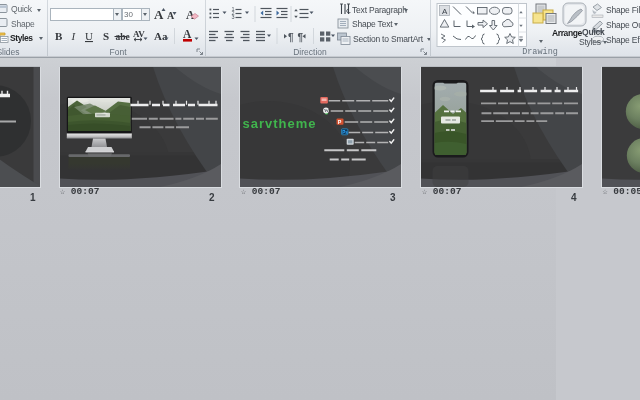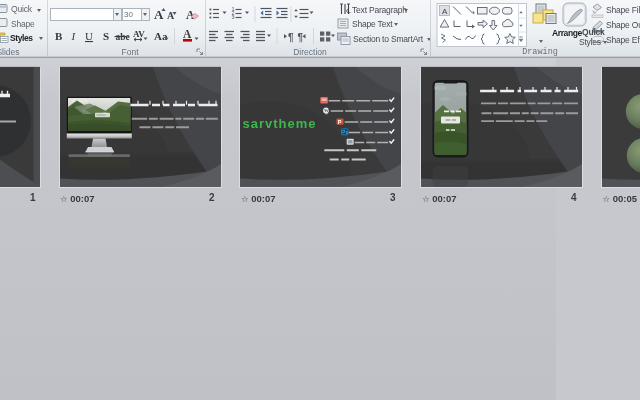--- a/index.html
+++ b/index.html
@@ -15,22 +15,22 @@
 .btxt{font-size:8.5px;color:#454b52;white-space:nowrap;letter-spacing:-0.2px;}
 .dk{color:#1d1f21;font-weight:bold;}
 .arrow{display:inline-block;width:0;height:0;border-left:2.5px solid transparent;
  border-right:2.5px solid transparent;border-top:3px solid #5b636b;vertical-align:middle;}
 .combo{position:absolute;background:#fff;border:1px solid #aab4bd;}
 
 #sorter{position:absolute;left:0;top:58px;width:556px;height:342px;
  background:linear-gradient(#cdd0d4 0%,#c6c8cd 12%,#bfc1c6 100%);}
 .slide{position:absolute;top:7.5px;width:161px;height:120px;background:#3a3a3b;
  overflow:hidden;border:1px solid #dadde1;border-top-color:#b9bdc2;box-sizing:content-box;}
-.meta{position:absolute;top:135px;height:10px;font-size:9.5px;font-weight:bold;
- color:#36393d;}
+.meta{position:absolute;top:128px;height:10px;font-size:9.5px;font-weight:bold;
+ color:#36393d;font-family:Liberation Mono, monospace;}
 .meta .st{font-size:8.5px;font-weight:normal;color:#42464b;}
 .num{position:absolute;top:133.5px;font-size:10px;font-weight:bold;color:#383c41;}
 </style></head>
 <body>
 <div id="page">
 <div id="sorter">
 
   <div class="slide" id="s1" style="left:-122px;"><svg width="161" height="120" viewBox="0 0 161 120">
    <rect width="161" height="120" fill="#3a3a3b"></rect>
    <circle cx="116" cy="54" r="36" fill="#2f3031"></circle>
@@ -448,21 +448,21 @@
  <span class="arrow abs" style="left:426.5px;top:38px;"></span>
  <div class="btxt abs dk" style="left:504px;top:27.5px;letter-spacing:-0.4px;margin-left:48px;">Arrange</div>
  <span class="arrow abs" style="left:539px;top:40px;"></span>
  <div class="btxt abs" style="left:582px;top:27px;width:24px;font-weight:bold;">Quick</div>
  <div class="btxt abs" style="left:539px;top:37px;width:30px;text-align:center;margin-left:39px;">Styles <span class="arrow" style="border-top-color:#5b636b;"></span></div>
  <div class="btxt abs" style="left:606px;top:5px;">Shape Fill</div>
  <div class="btxt abs" style="left:606px;top:20px;">Shape Outl</div>
  <div class="btxt abs" style="left:606px;top:34.5px;">Shape Effe</div>
 
  <div class="glabel" style="left:-4px;width:24px;">Slides</div>
- <div class="glabel" style="left:112px;width:36px;text-decoration:underline;">Font</div>
+ <div class="glabel" style="left:100px;width:36px;text-decoration:underline;">Font</div>
  <div class="glabel" style="left:280px;width:60px;">Direction</div>
  <div class="glabel" style="left:510px;width:60px;font-family:Liberation Mono, monospace;">Drawing</div>
  <div class="grpline" style="left:47px;"></div>
  <div class="grpline" style="left:205px;"></div>
  <div class="grpline" style="left:429.5px;"></div>
 
  <svg class="abs" style="left:196px;top:48px" width="8" height="8">
         <path d="M1 1 h3 M1 1 v3 M3.5 3.5 l3 3 m0 -2.5 v2.5 h-2.5" stroke="#7d848c" stroke-width="1" fill="none"></path>
       </svg>
  <svg class="abs" style="left:420px;top:48px" width="8" height="8">

